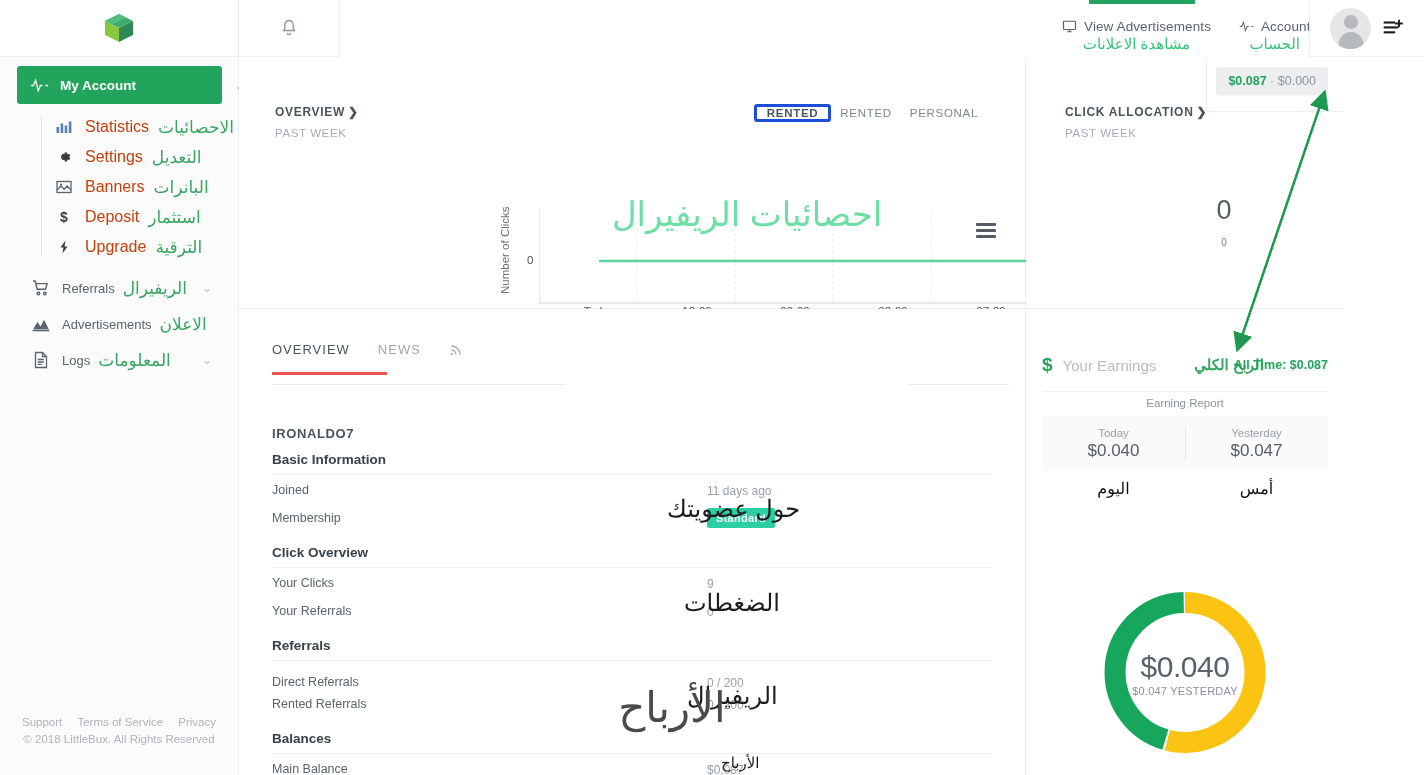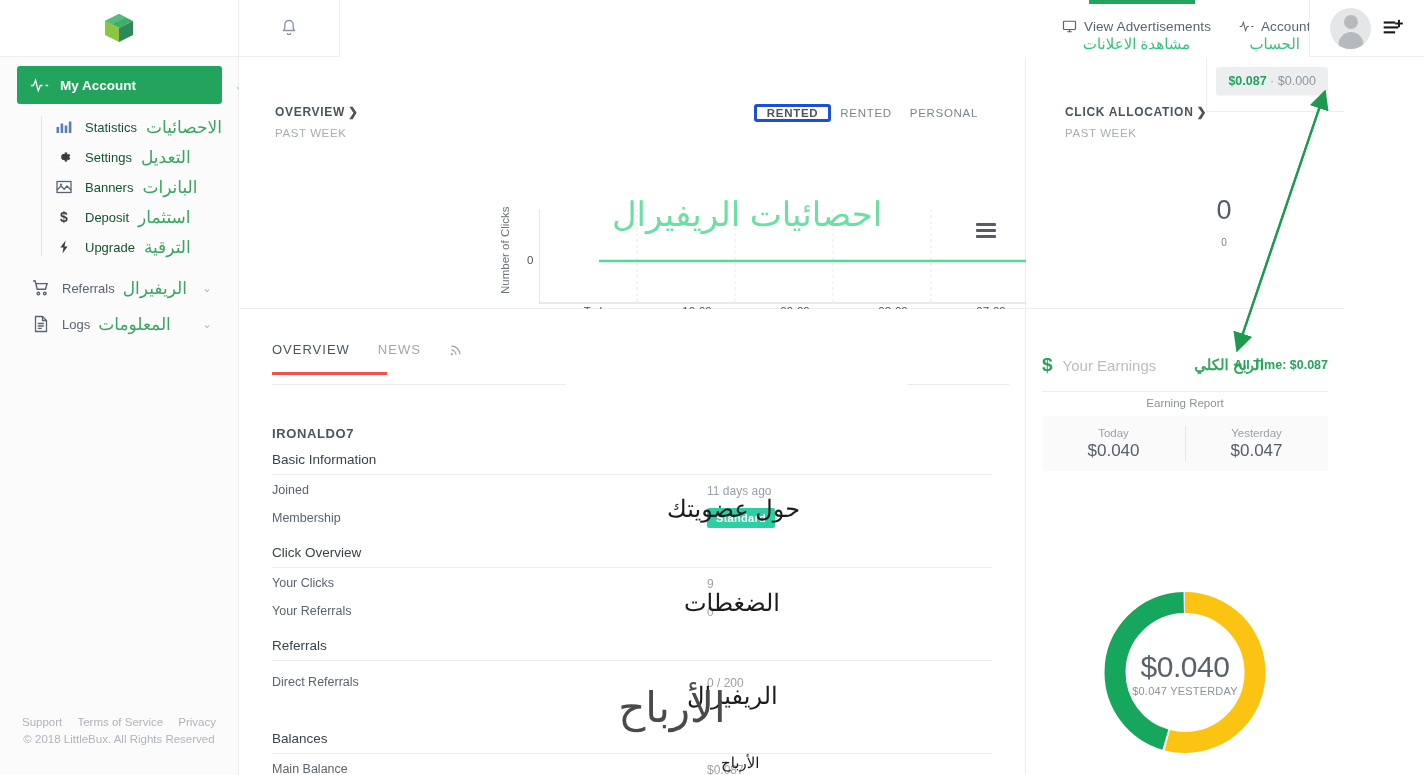--- a/index.html
+++ b/index.html
@@ -120,21 +120,21 @@
   .submenu::before{
     content:""; position:absolute; left:41px; top:4px; bottom:6px;
     width:1px; background:#e2e5e7;
   }
   .sub-item{
     display:flex; align-items:center; height:30px; cursor:pointer;
     position:relative; padding-left:14px;
   }
   .sub-icon{ width:16px; height:16px; display:block; flex:0 0 auto; }
   .sub-label{
-    font-size:13px; color:#14532d; margin-left:13px; white-space:nowrap;
+    font-size:16px; color:#c2410c; margin-left:13px; white-space:nowrap;
   }
   .sub-ar{
     font-size:17px; color:#3aa563; margin-left:9px; direction:rtl;
     white-space:nowrap;
   }
 
   .main-item{
     display:flex; align-items:center; height:36px; cursor:pointer;
     padding-left:32px; position:relative;
   }
@@ -241,21 +241,21 @@
   }
   .tab-rule2{
     position:absolute; left:669px; top:75px; width:101px; height:1px; background:#e9ebed;
   }
 
   .username{
     position:absolute; left:33px; top:117px; font-size:13px; font-weight:bold;
     color:#4a545e; letter-spacing:.6px;
   }
   .sec-head{
-    position:absolute; left:33px; font-size:13.5px; font-weight:normal;
+    position:absolute; left:33px; font-size:13.5px; font-weight:bold;
     color:#39424a;
   }
   .drow{ position:absolute; left:33px; width:720px; height:28px; }
   .drow .k{ position:absolute; left:0; top:3px; font-size:12.5px; color:#5a646e; }
   .drow .v{ position:absolute; left:435px; top:4px; font-size:12px; color:#9aa1a8; }
   .hrule{ position:absolute; left:33px; width:720px; height:1px; background:#eceef0; }
   .badge-standard{
     position:absolute; left:435px; top:0; background:#2bcfa3; color:#fff;
     font-size:11px; font-weight:bold; padding:4px 9px; border-radius:2px;
     letter-spacing:.3px;
@@ -475,20 +475,28 @@
         <svg class="main-icon" viewBox="0 0 18 18" fill="none" stroke="#5a646e" stroke-width="1.4">
           <path d="M1 2h2.2l2 8.2h8.3l1.6-5.6H4.3"></path>
           <circle cx="6.4" cy="14.6" r="1.3"></circle>
             <circle cx="12.8" cy="14.6" r="1.3"></circle>
         </svg>
         <span class="main-label">Referrals</span>
         <span class="main-ar">الريفيرال</span>
         <span class="main-caret">⌄</span>
       </div>
 
+      <div class="main-item">
+        <svg class="main-icon" viewBox="0 0 18 18">
+          <path d="M1 14.5L5.4 7l3.2 4.6L12 4.8l5 9.7z" fill="#5a646e"></path>
+          <rect x="0.6" y="15" width="16.8" height="1.3" fill="#5a646e"></rect>
+        </svg>
+        <span class="main-label">Advertisements</span>
+        <span class="main-ar">الاعلان</span>
+      </div>
 
       <div class="main-item">
         <svg class="main-icon" viewBox="0 0 18 18" fill="none" stroke="#5a646e" stroke-width="1.3">
           <path d="M3.5 1.5h7l4 4v11h-11z"></path>
             <path d="M10.5 1.5v4h4"></path>
           <path d="M5.8 8.5h6M5.8 11h6M5.8 13.4h4"></path>
         </svg>
         <span class="main-label">Logs</span>
         <span class="main-ar">المعلومات</span>
         <span class="main-caret">⌄</span>
@@ -599,20 +607,24 @@
       <span class="v">0</span>
     </div>
     <div class="ar-note" style="left:445px;top:280px">الضغطات</div>
 
     <div class="sec-head" style="top:329px">Referrals</div>
     <div class="hrule" style="top:351px"></div>
     <div class="drow" style="top:363px">
       <span class="k">Direct Referrals</span>
       <span class="v">0 / 200</span>
     </div>
+    <div class="drow" style="top:385px">
+      <span class="k">Rented Referrals</span>
+      <span class="v">0 / 200</span>
+    </div>
     <div class="ar-note" style="left:448px;top:373px">الريفيرال</div>
 
     <div class="sec-head" style="top:422px">Balances</div>
     <div class="hrule" style="top:444px"></div>
     <div class="drow" style="top:450px">
       <span class="k">Main Balance</span>
       <span class="v">$0.087</span>
     </div>
     <div class="ar-note" style="left:482px;top:445px;font-size:15px">الأرباح</div>
   </div>
@@ -631,20 +643,24 @@
       <div class="report-cell">
         <span class="rc-k">Today</span>
         <span class="rc-v">$0.040</span>
       </div>
       <div class="report-cell">
         <span class="rc-k">Yesterday</span>
         <span class="rc-v">$0.047</span>
       </div>
     </div>
 
+    <div class="report-ar-row">
+      <span class="report-ar-cell">اليوم</span>
+      <span class="report-ar-cell">أمس</span>
+    </div>
 
     <div class="donut-wrap">
       <svg width="163" height="163" viewBox="0 0 163 163">
 
         <circle cx="81.5" cy="81.5" r="70" fill="none" stroke="#fbc412" stroke-width="21" stroke-dasharray="237.5 202.3" transform="rotate(-90 81.5 81.5)"></circle>
 
         <circle cx="81.5" cy="81.5" r="70" fill="none" stroke="#16a75c" stroke-width="21" stroke-dasharray="198.3 241.5" stroke-dashoffset="-239.5" transform="rotate(-90 81.5 81.5)"></circle>
       </svg>
       <div class="donut-center">
         <div class="dc-main">$0.040</div>

